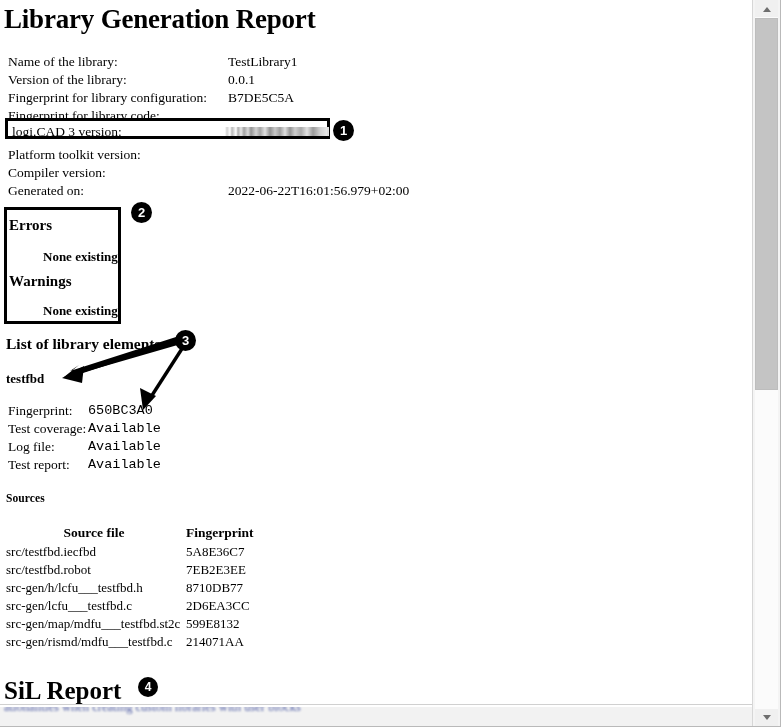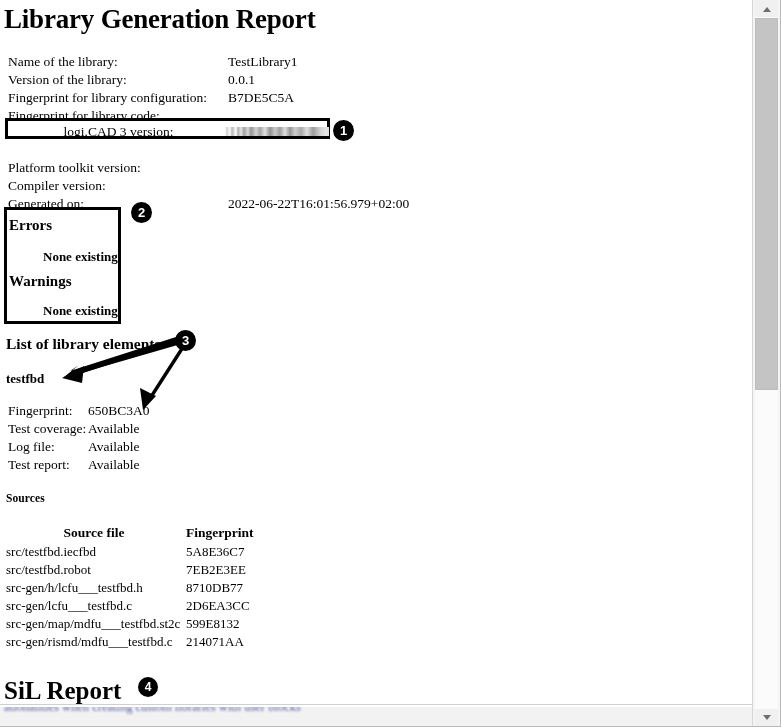--- a/index.html
+++ b/index.html
@@ -89,21 +89,21 @@
     top: 65px;
     width: 325px;
     height: 21px;
     line-height: 21px;
     border: 3px solid #000;
     box-sizing: border-box;
     padding-left: 4px;
     background: #fff;
     z-index: 3;
   }
-  .info-row.boxed .info-label { width: 213px; text-align: center; }
+  .info-row.boxed .info-label { width: 213px; }
   .redacted {
     display: inline-block;
     width: 104px;
     height: 9px;
     vertical-align: middle;
     margin-top: -2px;
     background:
       linear-gradient(90deg,
         #ffffff 0px, #cfcfcf 2px, #ffffff 5px,
         #b5b5b5 7px, #ffffff 11px, #a9a9a9 13px,
@@ -176,21 +176,21 @@
     top: 402px;
     width: 300px;
   }
   .elem-row {
     height: 18px;
     font-size: 13.5px;
     line-height: 18px;
     white-space: nowrap;
   }
   .elem-key   { display: inline-block; width: 80px; vertical-align: top; }
-  .elem-val   { display: inline-block; vertical-align: top; }
+  .elem-val   { display: inline-block; vertical-align: top; font-family: Liberation Mono, monospace; }
 
   #sources-title {
     position: absolute;
     left: 6px;
     top: 491px;
     font-size: 11.5px;
     font-weight: bold;
     line-height: 15px;
     letter-spacing: 0.1px;
     white-space: nowrap;
@@ -375,21 +375,21 @@
       </div>
 
       <div class="info-row">
         <span class="info-label">Fingerprint for library code:</span><span class="info-value"></span>
       </div>
 
       <div class="info-row boxed">
         <span class="info-label">logi.CAD 3 version:</span><span class="redacted"></span>
       </div>
 
-      <div class="info-row" style="margin-top:34px">
+      <div class="info-row" style="margin-top:21px">
         <span class="info-label">Platform toolkit version:</span><span class="info-value"></span>
       </div>
 
       <div class="info-row">
         <span class="info-label">Compiler version:</span><span class="info-value"></span>
       </div>
 
       <div class="info-row">
         <span class="info-label">Generated on:</span><span class="info-value">2022-06-22T16:01:56.979+02:00</span>
       </div>

